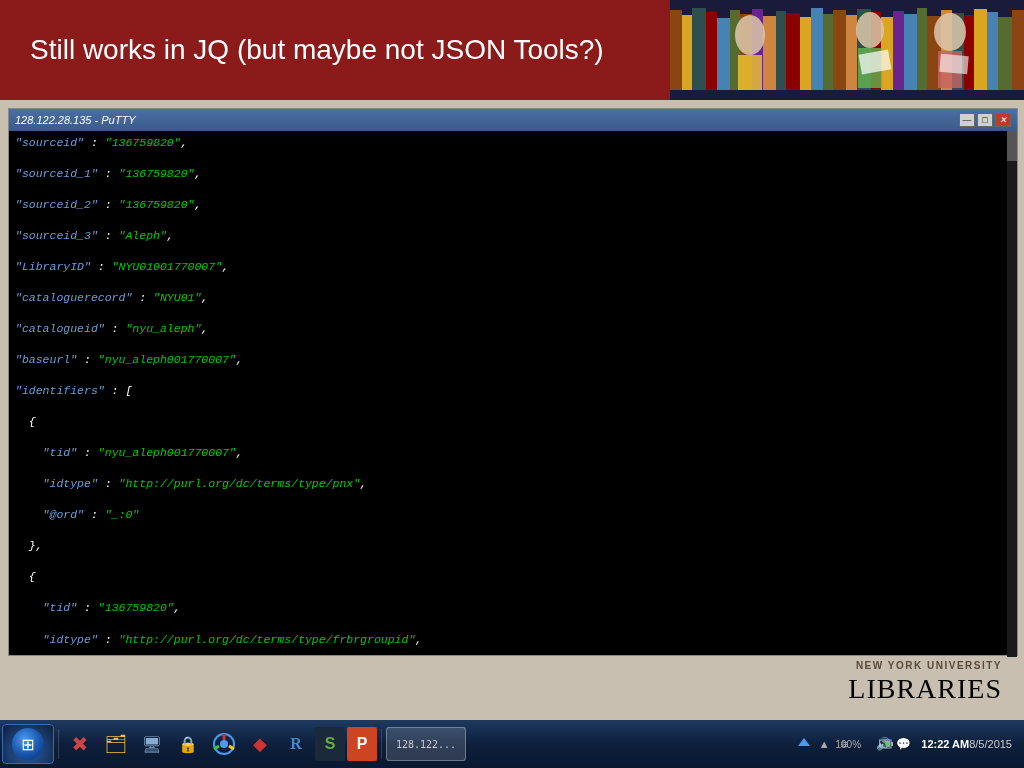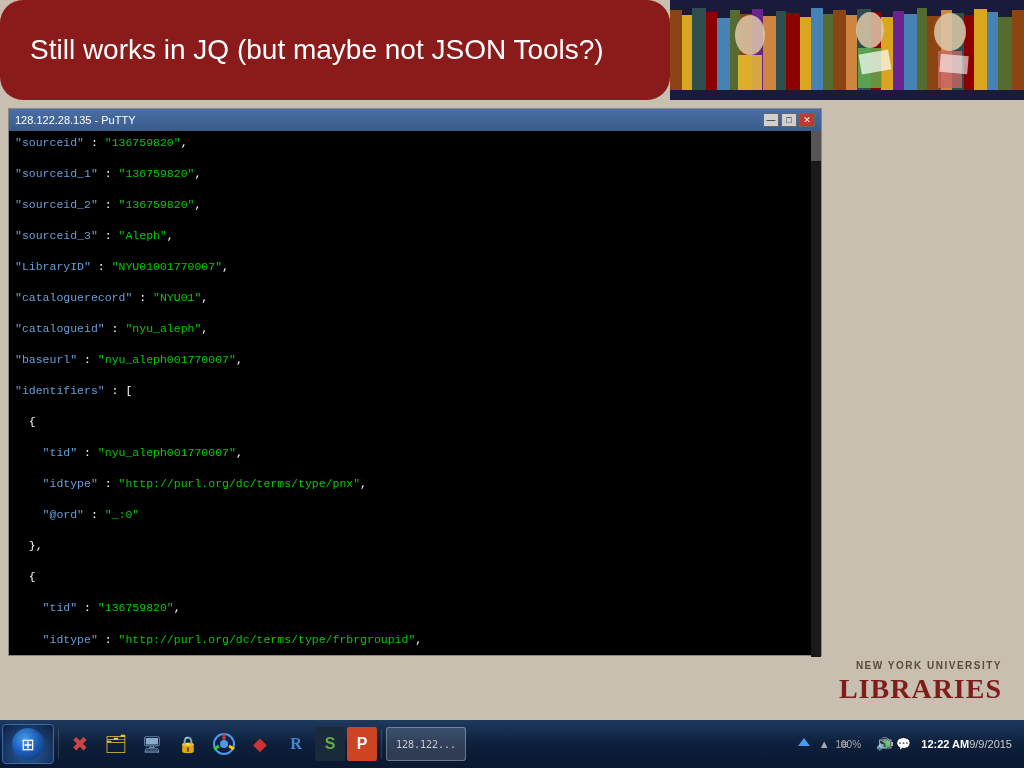--- a/index.html
+++ b/index.html
@@ -19,21 +19,20 @@
       display: flex;
       flex-direction: row;
     }
 
     .header-title-area {
       background: #8b1a1a;
       flex: 0 0 670px;
       display: flex;
       align-items: center;
       padding: 1px 30px;
-      border-radius: 23px;
     }
 
     .header-title {
       color: white;
       font-size: 28px;
       font-weight: normal;
       line-height: 1.2;
     }
 
     .header-image-area {
@@ -58,24 +57,25 @@
           #2f4f2f 80%, #3a6040 90%, #2f4f2f 90%,
           #8b6914 90%, #daa520 100%);
       position: relative;
     }
 
     
     .terminal-container {
       position: absolute;
       top: 108px;
       left: 8px;
-      width: 814px;
+      width: 1010px;
       height: 548px;
       background: #701a75;
       border: 1px solid #888;
+      font-style: italic;
     }
 
     .terminal-titlebar {
       background: linear-gradient(to bottom, #4a6fa5, #3a5a8a);
       height: 22px;
       display: flex;
       align-items: center;
       justify-content: space-between;
       padding: 0 6px;
     }
@@ -269,24 +269,24 @@
       color: #5a4a3a;
       font-size: 10px;
       font-family: Arial, sans-serif;
       letter-spacing: 1.5px;
       text-transform: uppercase;
       font-weight: 600;
       margin-bottom: 2px;
     }
 
     .nyu-libraries {
-      color: #7f1d1d;
+      color: #000000;
       font-size: 28px;
       font-family: Georgia, serif;
-      font-weight: bold;
+      font-weight: normal;
       letter-spacing: 1px;
     }
 
     .terminal-line {
       display: block;
     }
   </style>
 </head>
 <body>
 
@@ -465,16 +465,16 @@
           </svg>
         </span>
       </div>
 
       <div class="sys-icon" style="font-size:12px; color:#aaa;">🔊</div>
 
       <div class="sys-icon" style="font-size:12px; color:#aaa;">💬</div>
     </div>
     <div class="clock-area">
       <span class="clock-time">12:22 AM</span>
-      <span class="clock-date">9/9/2015</span>
+      <span class="clock-date">8/5/2015</span>
     </div>
   </div>
 </div>
 
 </body></html>

